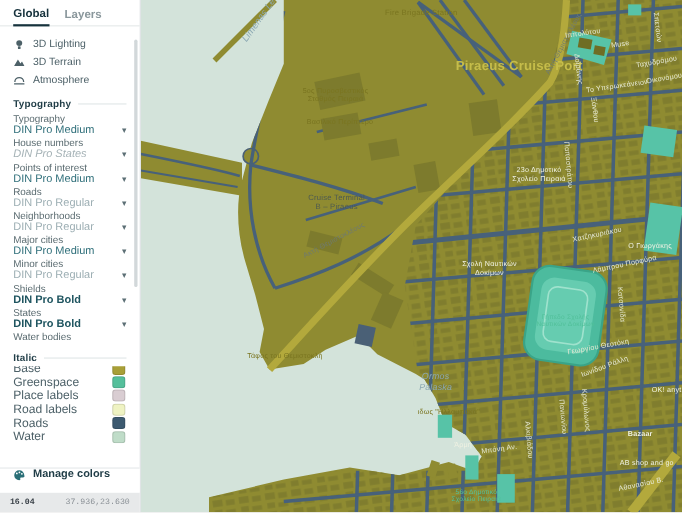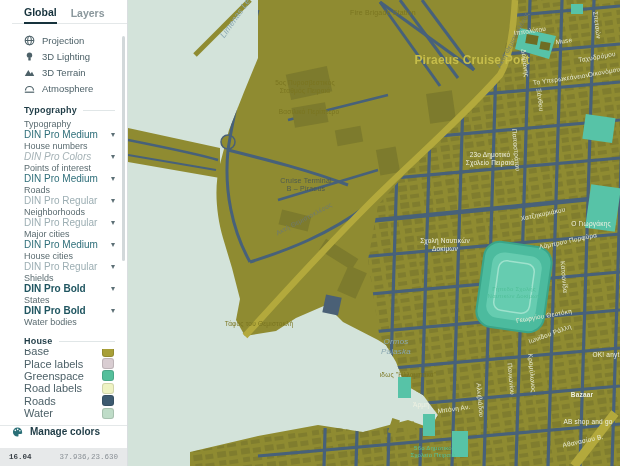--- a/index.html
+++ b/index.html
@@ -1,20 +1,20 @@
 <!DOCTYPE html>
 <html><head>
 <meta charset="utf-8">
 <style>
   html,body{margin:0;padding:0;background:#f0f0f0;}
   .app{position:relative;width:620px;height:466px;overflow:hidden;background:#fff;
        font-family:"Liberation Sans",sans-serif; -webkit-font-smoothing:antialiased;}
   
   .sidebar{position:absolute;left:0;top:0;width:128px;height:466px;background:#ffffff;
-           border-right:1px solid #d9dee0;box-sizing:border-box;z-index:5;padding-left:12px;}
+           border-right:1px solid #d9dee0;box-sizing:border-box;z-index:5;}
   .tabs{height:24px;display:flex;align-items:flex-end;gap:14px;padding:0 0 0 12px;
         border-bottom:1px solid #e4e8e9;box-sizing:border-box;}
   .tab{font-size:10.5px;font-weight:bold;color:#8a979c;padding-bottom:4px;cursor:pointer;}
   .tab.active{color:#16323c;border-bottom:2px solid #16323c;margin-bottom:-1px;}
   .glist{padding:8px 0 2px 0;}
   .gitem{height:16px;display:flex;align-items:center;gap:7px;padding-left:12px;
          font-size:9.5px;color:#4d6168;cursor:pointer;}
   .gicon{width:11px;height:11px;display:inline-flex;}
   .shead{margin:7px 12px 3px 12px;display:flex;align-items:center;gap:6px;
          font-size:9px;font-weight:bold;color:#1f3c46;letter-spacing:.2px;}
@@ -58,30 +58,20 @@
   <div class="sidebar">
     <div class="tabs">
       <div class="tab active">Global</div>
       <div class="tab">Layers</div>
     </div>
 
     <div class="glist">
       <div class="gitem">
         <span class="gicon">
           <svg width="11" height="11" viewBox="0 0 11 11">
-              <circle cx="5.5" cy="5.5" r="4.3" fill="none" stroke="#4d6168" stroke-width="1.1"></circle>
-              <ellipse cx="5.5" cy="5.5" rx="1.9" ry="4.3" fill="none" stroke="#4d6168" stroke-width="1"></ellipse>
-              <line x1="1.2" y1="5.5" x2="9.8" y2="5.5" stroke="#4d6168" stroke-width="1"></line>
-            </svg>
-        </span>
-        <span>Projection</span>
-      </div>
-      <div class="gitem">
-        <span class="gicon">
-          <svg width="11" height="11" viewBox="0 0 11 11">
               <circle cx="5.5" cy="4.2" r="2.7" fill="#4d6168"></circle>
               <rect x="4.3" y="7" width="2.4" height="2.6" rx="0.6" fill="#4d6168"></rect>
             </svg>
         </span>
         <span>3D Lighting</span>
       </div>
       <div class="gitem">
         <span class="gicon">
           <svg width="11" height="11" viewBox="0 0 11 11">
               <path d="M0.8,9 L4.3,3 L6.6,6.8 L8,4.8 L10.2,9 Z" fill="#4d6168"></path>
@@ -105,21 +95,21 @@
     <div class="field">
       <div class="flabel">Typography</div>
       <div class="fval">
         <span class="v medium">DIN Pro Medium</span>
         <span class="chev">▾</span>
       </div>
     </div>
     <div class="field">
       <div class="flabel">House numbers</div>
       <div class="fval">
-        <span class="v italic">DIN Pro Colors</span>
+        <span class="v italic">DIN Pro States</span>
         <span class="chev">▾</span>
       </div>
     </div>
     <div class="field">
       <div class="flabel">Points of interest</div>
       <div class="fval">
         <span class="v medium">DIN Pro Medium</span>
         <span class="chev">▾</span>
       </div>
     </div>
@@ -138,21 +128,21 @@
       </div>
     </div>
     <div class="field">
       <div class="flabel">Major cities</div>
       <div class="fval">
         <span class="v medium">DIN Pro Medium</span>
         <span class="chev">▾</span>
       </div>
     </div>
     <div class="field">
-      <div class="flabel">House cities</div>
+      <div class="flabel">Minor cities</div>
       <div class="fval">
         <span class="v regular">DIN Pro Regular</span>
         <span class="chev">▾</span>
       </div>
     </div>
     <div class="field">
       <div class="flabel">Shields</div>
       <div class="fval">
         <span class="v bold">DIN Pro Bold</span>
         <span class="chev">▾</span>
@@ -162,34 +152,34 @@
       <div class="flabel">States</div>
       <div class="fval">
         <span class="v bold">DIN Pro Bold</span>
         <span class="chev">▾</span>
       </div>
     </div>
     <div class="wbrow">
       <div class="flabel">Water bodies</div>
     </div>
 
-    <div class="shead">House</div>
+    <div class="shead">Italic</div>
 
     <div class="colors-list">
       <div class="crow">
         <span class="clabel">Base</span>
         <span class="swatch" style="background: rgb(168, 159, 55);"></span>
       </div>
       <div class="crow">
+        <span class="clabel">Greenspace</span>
+        <span class="swatch" style="background: rgb(85, 191, 155);"></span>
+      </div>
+      <div class="crow">
         <span class="clabel">Place labels</span>
         <span class="swatch" style="background: rgb(217, 205, 210);"></span>
-      </div>
-      <div class="crow">
-        <span class="clabel">Greenspace</span>
-        <span class="swatch" style="background: rgb(85, 191, 155);"></span>
       </div>
       <div class="crow">
         <span class="clabel">Road labels</span>
         <span class="swatch" style="background: rgb(239, 243, 195);"></span>
       </div>
       <div class="crow">
         <span class="clabel">Roads</span>
         <span class="swatch" style="background: rgb(61, 90, 112);"></span>
       </div>
       <div class="crow">

